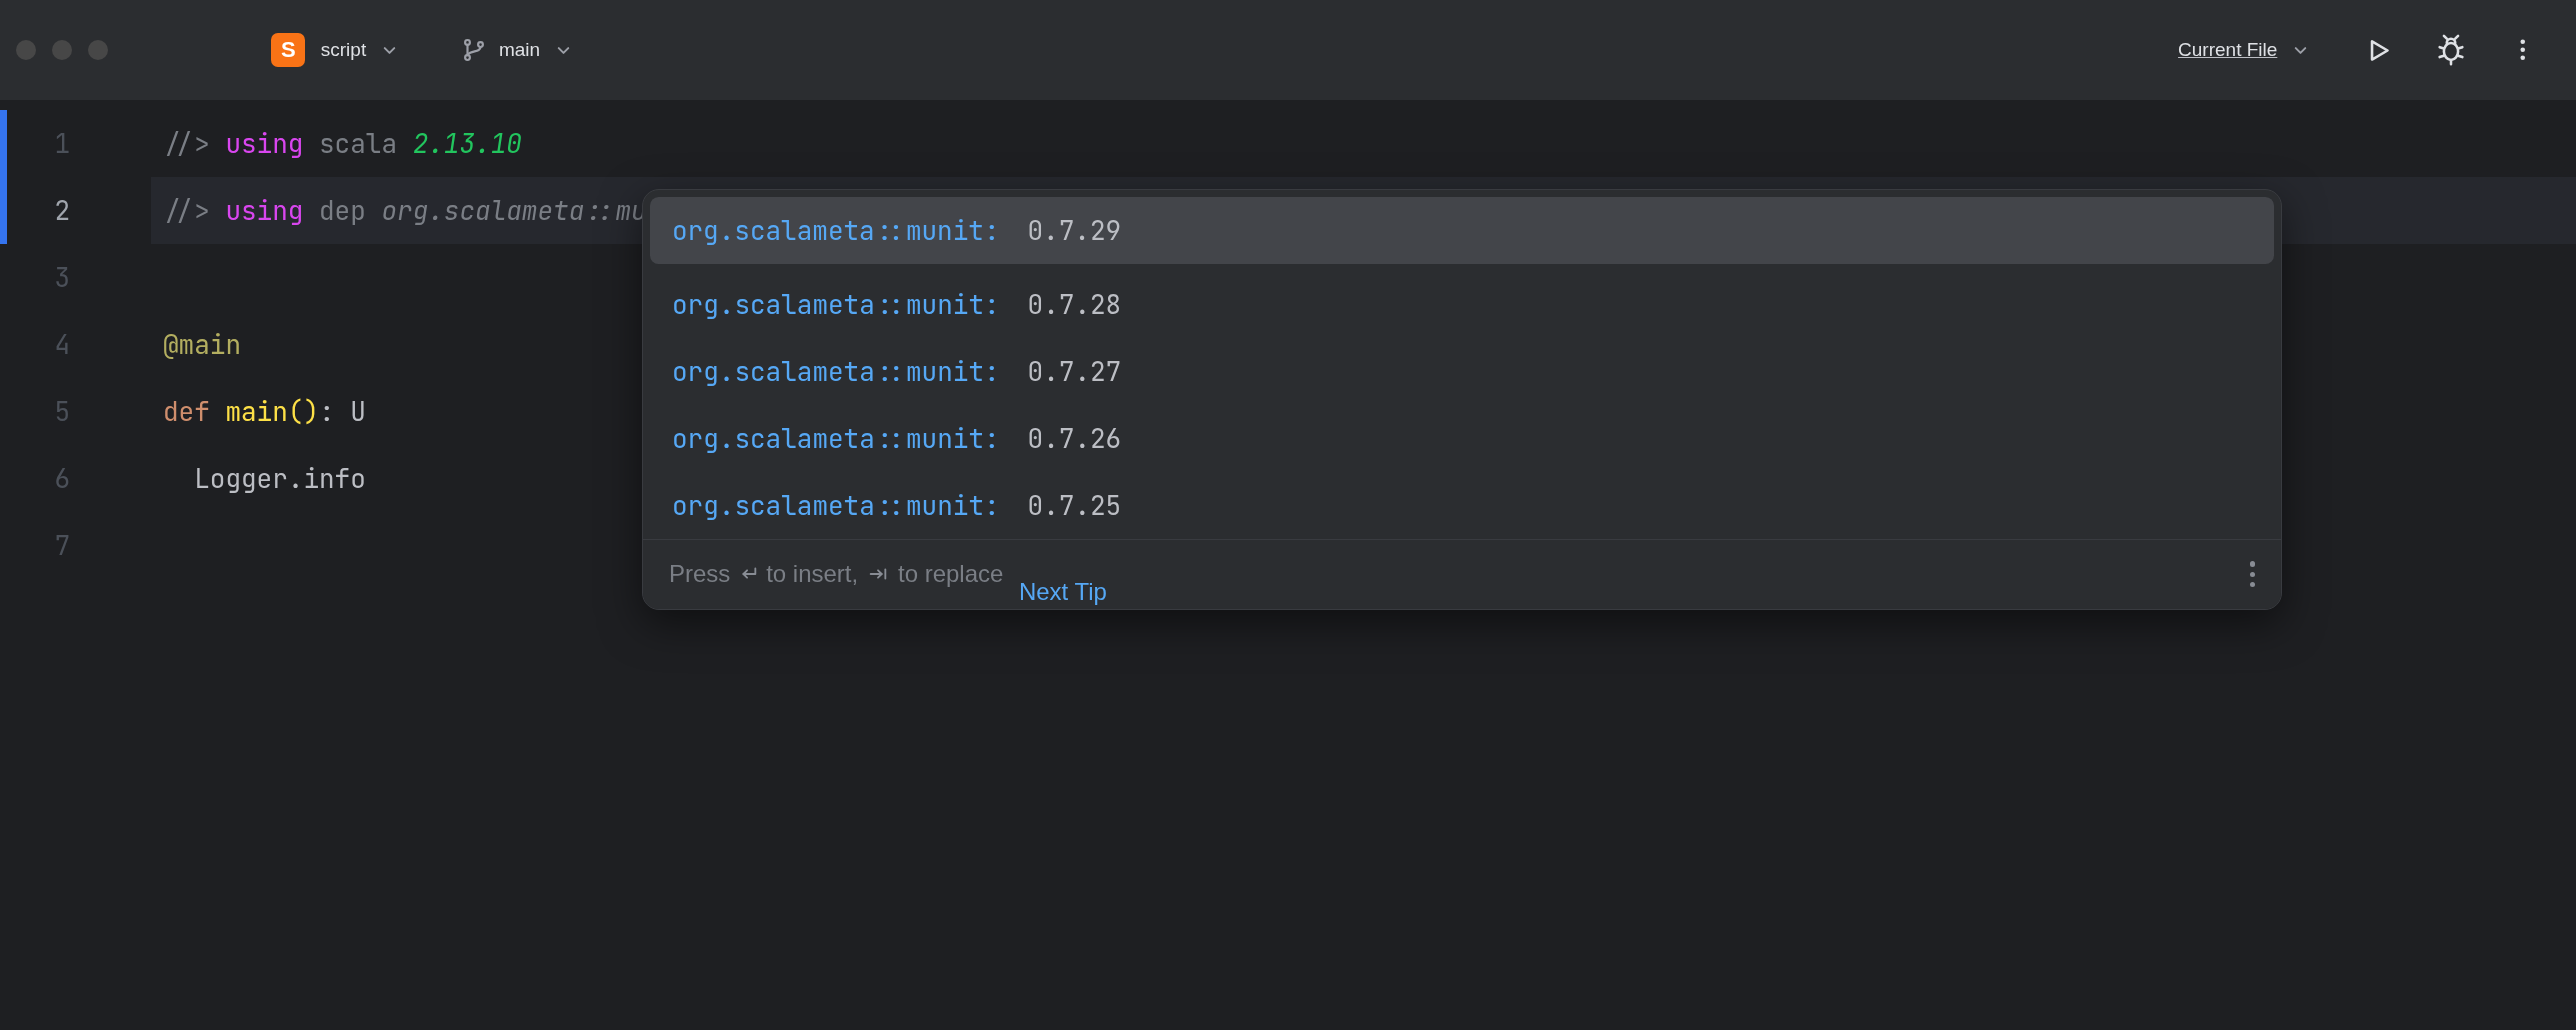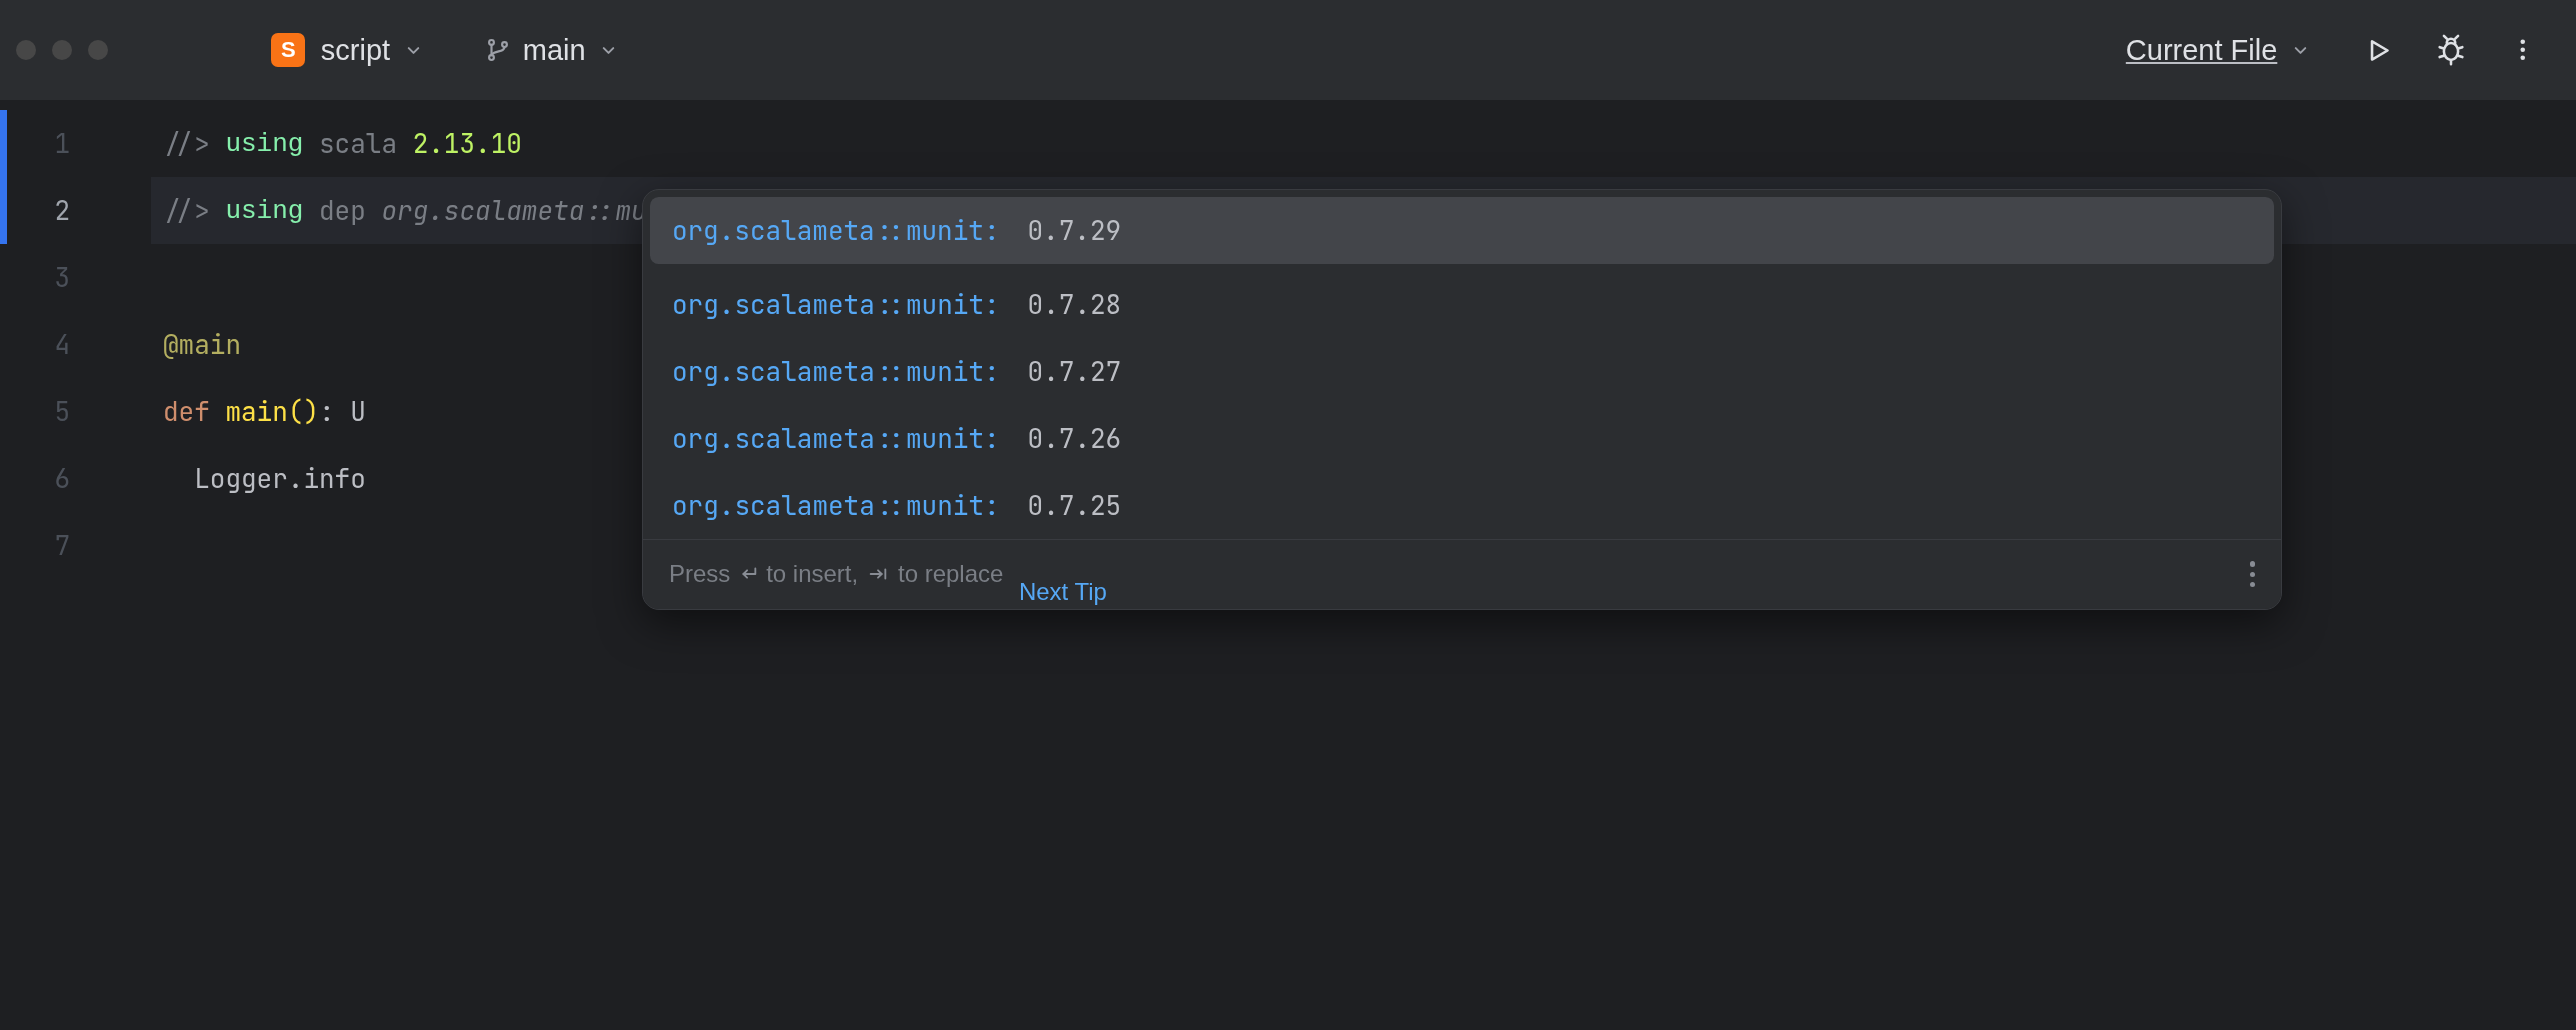--- a/index.html
+++ b/index.html
@@ -33,21 +33,21 @@
     background: #f97316;
     color: #fff;
     font-weight: 600;
     font-size: 22px;
     display:flex;align-items:center;justify-content:center;
     margin-right: 15.5px;
     font-family: -apple-system, Helvetica, Arial, sans-serif;
   }
   .toolbar-label {
     font-family: -apple-system, "Segoe UI", Helvetica, Arial, sans-serif;
-    font-size: 29px;
+    font-size: 19px;
     color: #dfe1e5;
   }
   .chev { margin-left: 13.7px; display:inline-flex; align-items:center; }
   .branch-icon { margin-right: 12px; display:inline-flex; align-items:center; }
   .toolbar .sep { width: 62px; }
   .spacer { flex: 1; }
   .run-config { display:flex; align-items:center; margin-right: 41px; text-decoration: underline;}
   .icon-btn { display:flex; align-items:center; justify-content:center; width:55px; height:55px; border-radius:8.6px;}
   .icon-btn + .icon-btn { margin-left: 17px; }
 
@@ -88,22 +88,22 @@
   .code .line {
     height: 67px;
     display:flex; align-items:center;
     white-space: pre;
     padding-left: 12px;
   }
   .code .line.current {
     background: #26282e;
   }
   .c-comment { color:#7a7e85; }
-  .c-keyword { color:#86efac;font-family:Liberation Mono, monospace; }
-  .c-version { color:#bef264; }
+  .c-keyword { color:#d946ef; }
+  .c-version { color:#22c55e; font-style: italic; }
   .c-dep     { color:#7a7e85; font-style: italic; }
   .c-ann     { color:#b3ae60; }
   .c-def     { color:#cf8e6d; }
   .c-name    { color:#fde047; }
   .c-type    { color:#bcbec4; }
   .c-call    { color:#bcbec4; }
   .c-plain   { color:#bcbec4; }
 
   .caret {
     display:inline-block;

